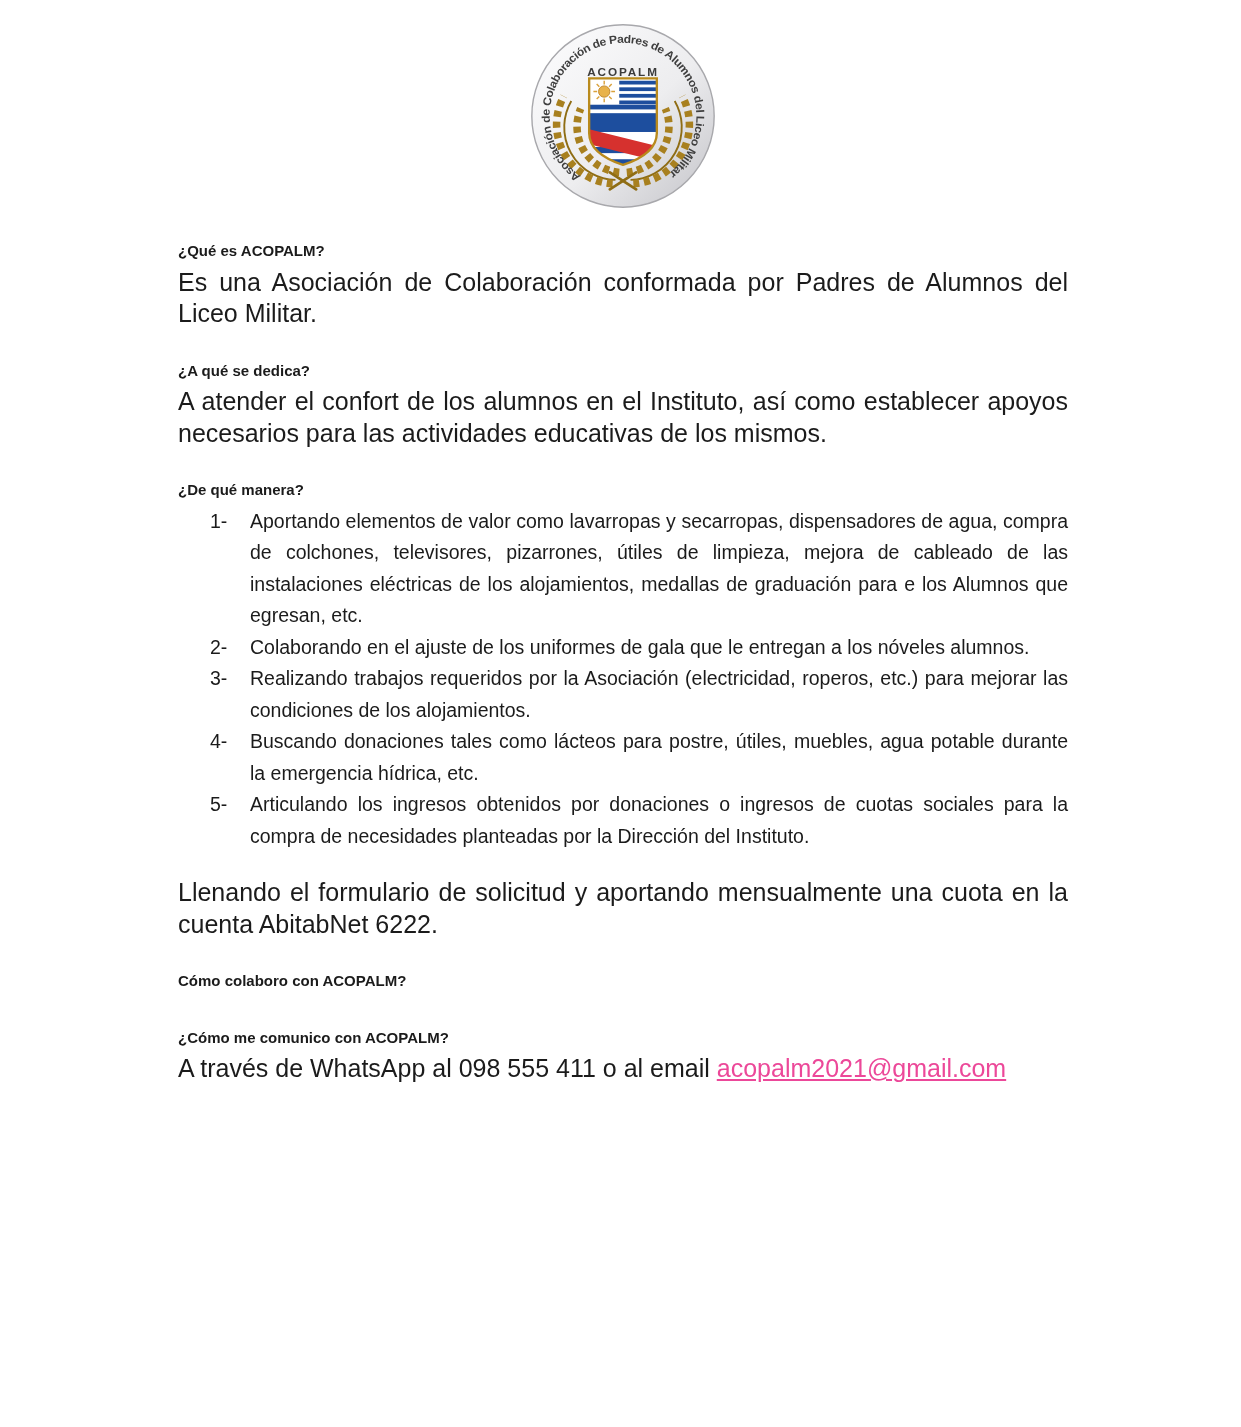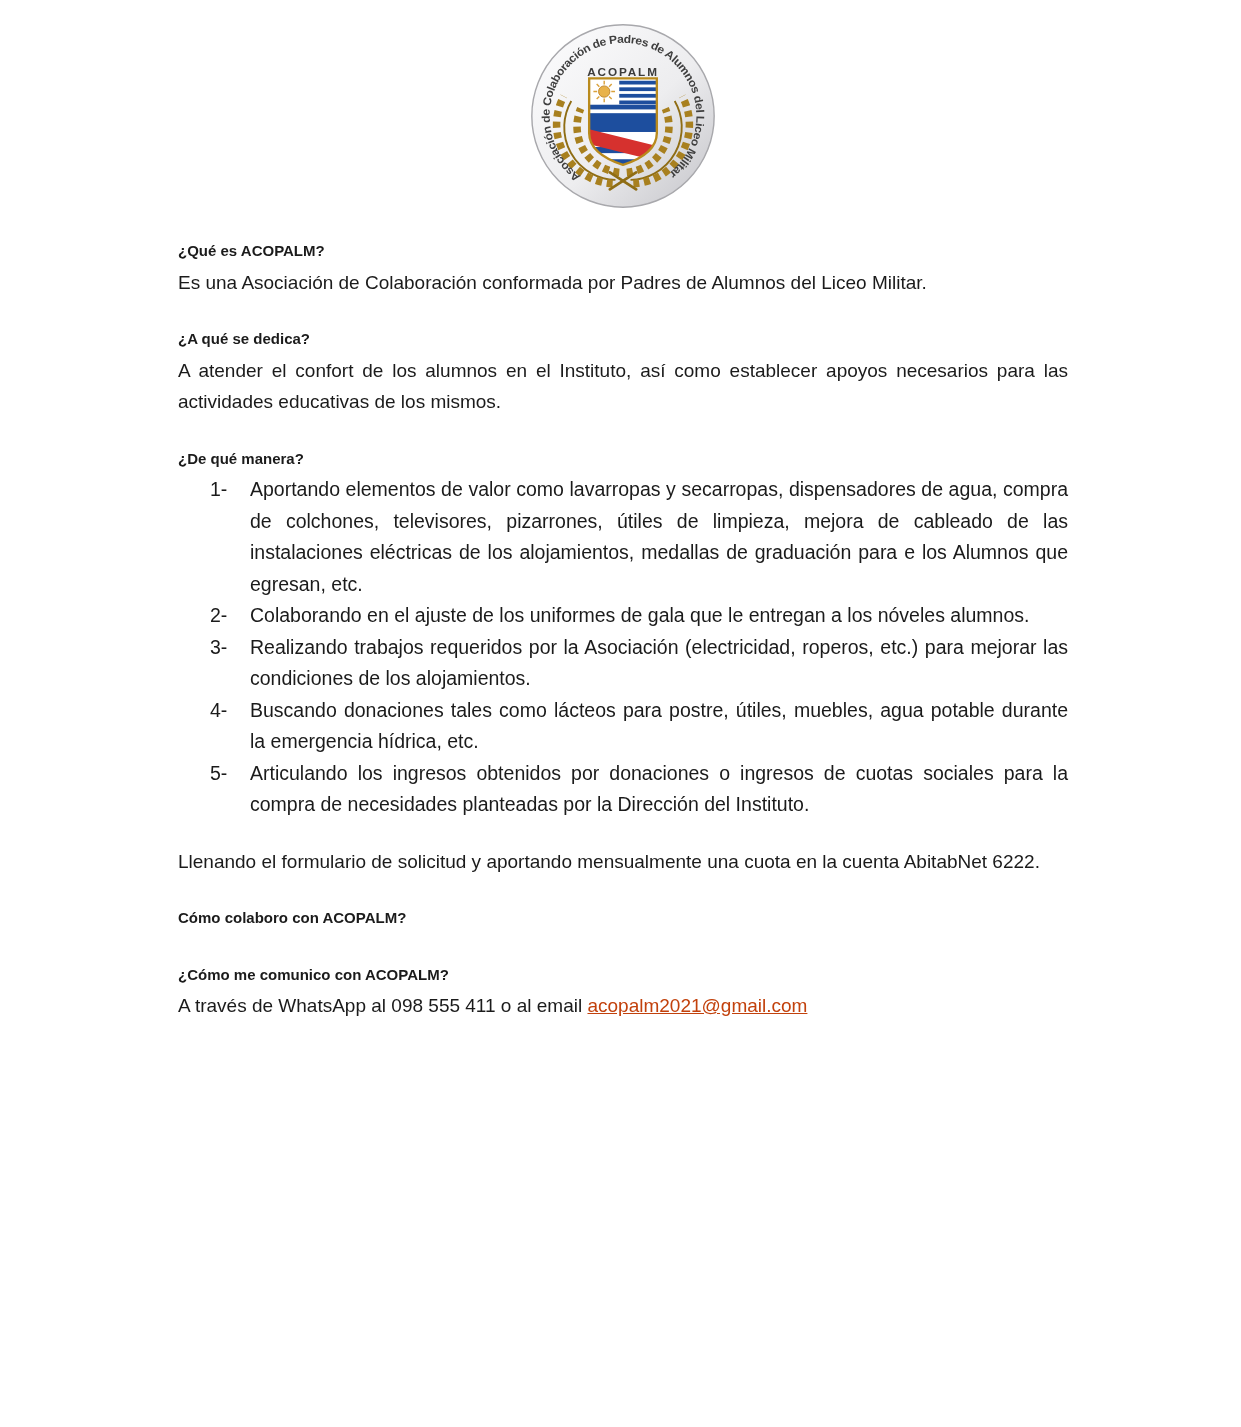--- a/index.html
+++ b/index.html
@@ -6,26 +6,26 @@
   body{
     width:1241px;height:1427px;background:#ffffff;overflow:hidden;
     font-family:"Liberation Sans","DejaVu Sans",sans-serif;color:#1b1b1b;
   }
   .page{padding:22px 173px 0 178px;}
   .logo-wrap{width:188px;margin:0 auto;}
   .logo-wrap svg{display:block;}
   h1.title{font-size:19.5px;font-weight:700;line-height:31.5px;margin:33px 0 0 0;}
   .qa{margin-top:25px;}
   .qa h2{font-size:15px;font-weight:700;line-height:31.5px;margin:0;}
-  .qa p{font-size:19px;line-height:31.5px;margin:0;text-align:justify;}
+  .qa p{font-size:25px;line-height:31.5px;margin:0;text-align:justify;}
   ol.manera-list{list-style:none;margin:0;padding:0 0 0 32px;}
   ol.manera-list li{display:flex;font-size:19.5px;line-height:31.5px;}
   ol.manera-list .num{flex:0 0 40px;width:40px;}
   ol.manera-list .li-text{flex:1;text-align:justify;}
-  .email-link{color:#c2410c;text-decoration:underline;}
+  .email-link{color:#ec4899;text-decoration:underline;}
   .ring-text{font-size:12px;font-weight:700;letter-spacing:-0.4px;fill:#3f3f3f;}
   .acronym-text{font-size:12.5px;font-weight:700;letter-spacing:2px;fill:#3b3b3b;}
 </style>
 </head>
 <body>
 
 <div class="page">
 
   <div class="logo-wrap">
     <svg width="188" height="188" viewBox="0 0 200 200">

